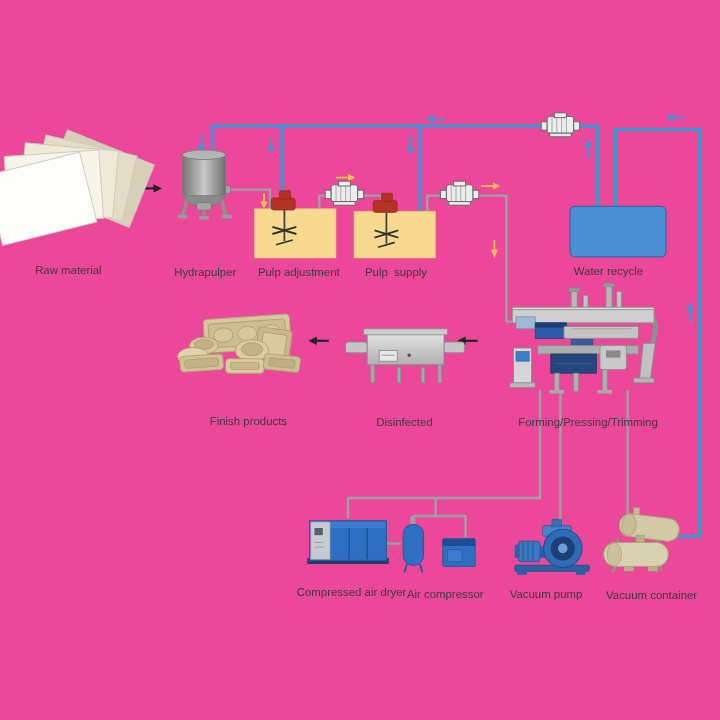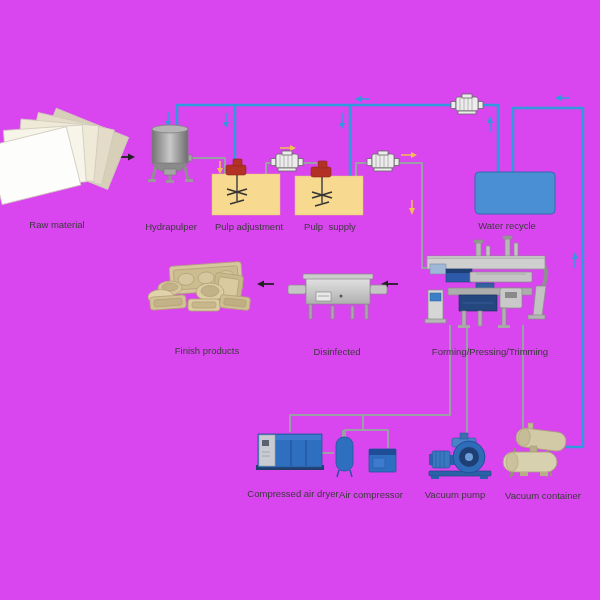--- a/index.html
+++ b/index.html
@@ -1,16 +1,16 @@
 <!DOCTYPE html>
 <html><head>
 <meta charset="utf-8">
 <style>
   html,body{margin:0;padding:0;background:#ffffff;}
-  #stage{position:relative;width:600px;height:600px;background:#d946ef;overflow:hidden;
+  #stage{position:relative;width:600px;height:600px;background:#ec4899;overflow:hidden;
          font-family:"Liberation Sans",sans-serif;}
   svg{position:absolute;top:0;left:0;}
   .lbl{font-family:"Liberation Sans",sans-serif;font-size:9.5px;fill:#3a3a3a;
        text-anchor:middle;white-space:pre;}
   .arrow-blue line{stroke:#2F9BDB;stroke-width:1.5;}
   .arrow-blue polygon{fill:#2F9BDB;}
   .arrow-yellow line{stroke:#F0C050;stroke-width:1.5;}
   .arrow-yellow polygon{fill:#F0C050;}
   .arrow-black line{stroke:#222;stroke-width:1.8;}
   .arrow-black polygon{fill:#222;}

